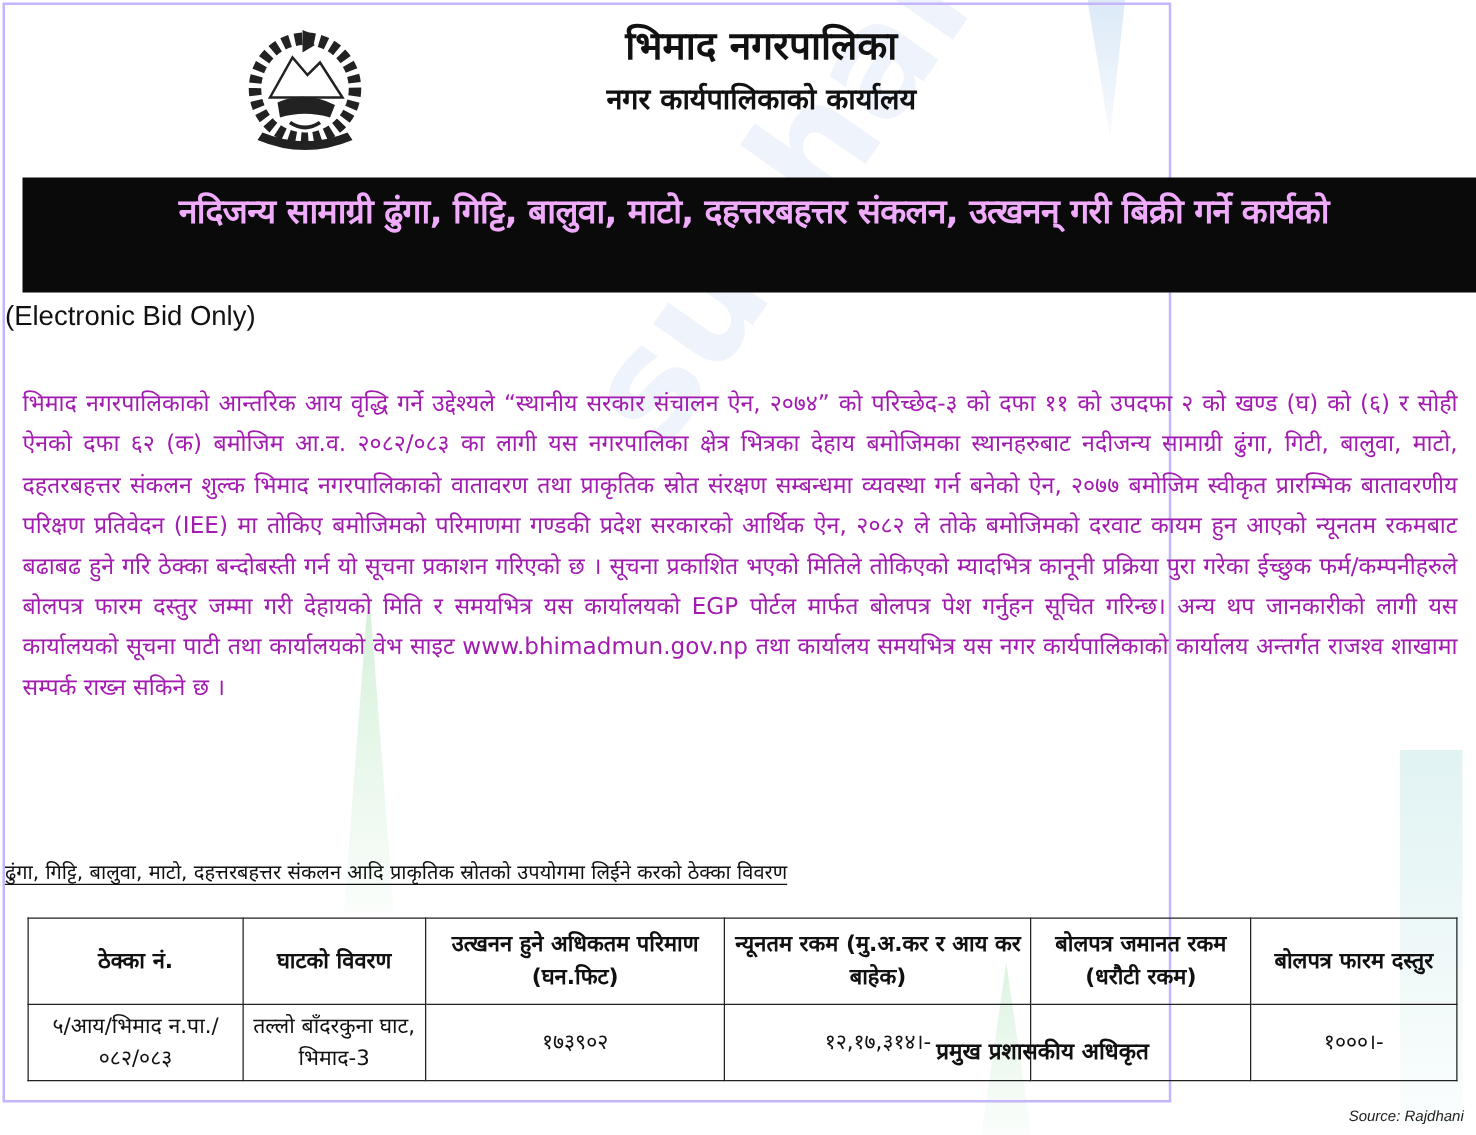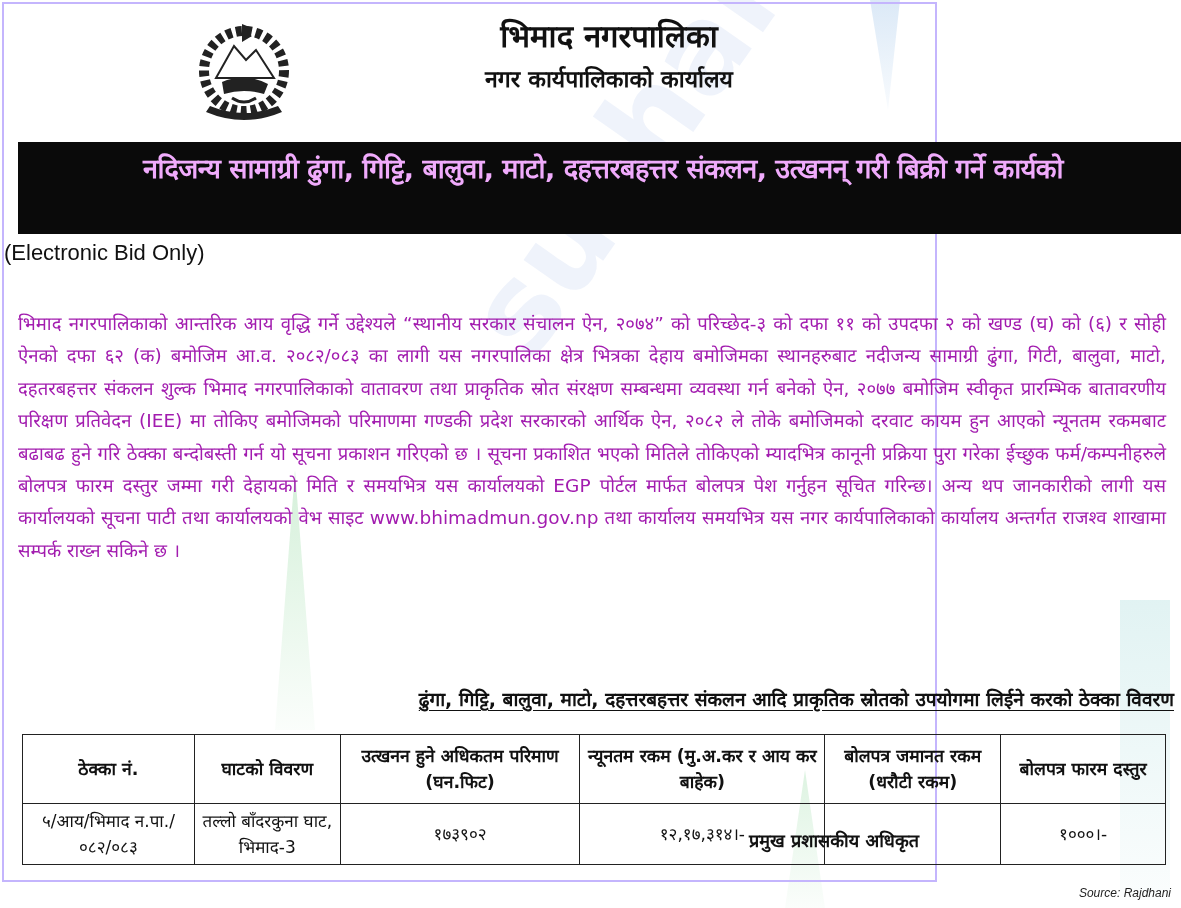--- a/index.html
+++ b/index.html
@@ -38,22 +38,22 @@
   .banner .b2 { display:block; font-size: 27px; padding-top: 6px; }
 
   .sub1 { position: absolute; left: 0; width: 1170px; top: 236px; text-align: left;
           font-family: "Liberation Sans", sans-serif; font-weight: normal; font-size: 22px; }
   .sub2 { position: absolute; left: 0; width: 1170px; top: 272px; text-align: center;
           font-weight: bold; font-size: 18px; }
 
   .body-text { position: absolute; left: 14px; top: 304px; width: 1148px; font-size: 18.5px;
                line-height: 32.4px; text-align: justify; text-align-last: left; color: #a21caf; }
 
-  .tbl-title { position: absolute; left: 0; width: 1170px; top: 682px; text-align: right;
-               font-weight: bold; font-size: 19px; }
+  .tbl-title { position: absolute; left: 0; width: 1170px; top: 682px; text-align: left;
+               font-weight: normal; font-size: 16px; }
   .tbl-title span { text-decoration: underline; text-underline-offset: 4px; }
 
   table.contract { position: absolute; left: 18px; top: 714px; width: 1144px; border-collapse: collapse;
                    font-size: 17px; margin-top: 16px; }
   table.contract th, table.contract td { border: 1.5px solid #222; text-align: center; vertical-align: middle;
                    padding: 2px 4px; line-height: 26px; }
   table.contract th { font-weight: bold; height: 64px; font-size: 17.5px; }
   table.contract td { height: 56px; font-weight: normal; }
 
   .signature { position: absolute; right: 16px; top: 824px; font-weight: bold; font-size: 18px; }

